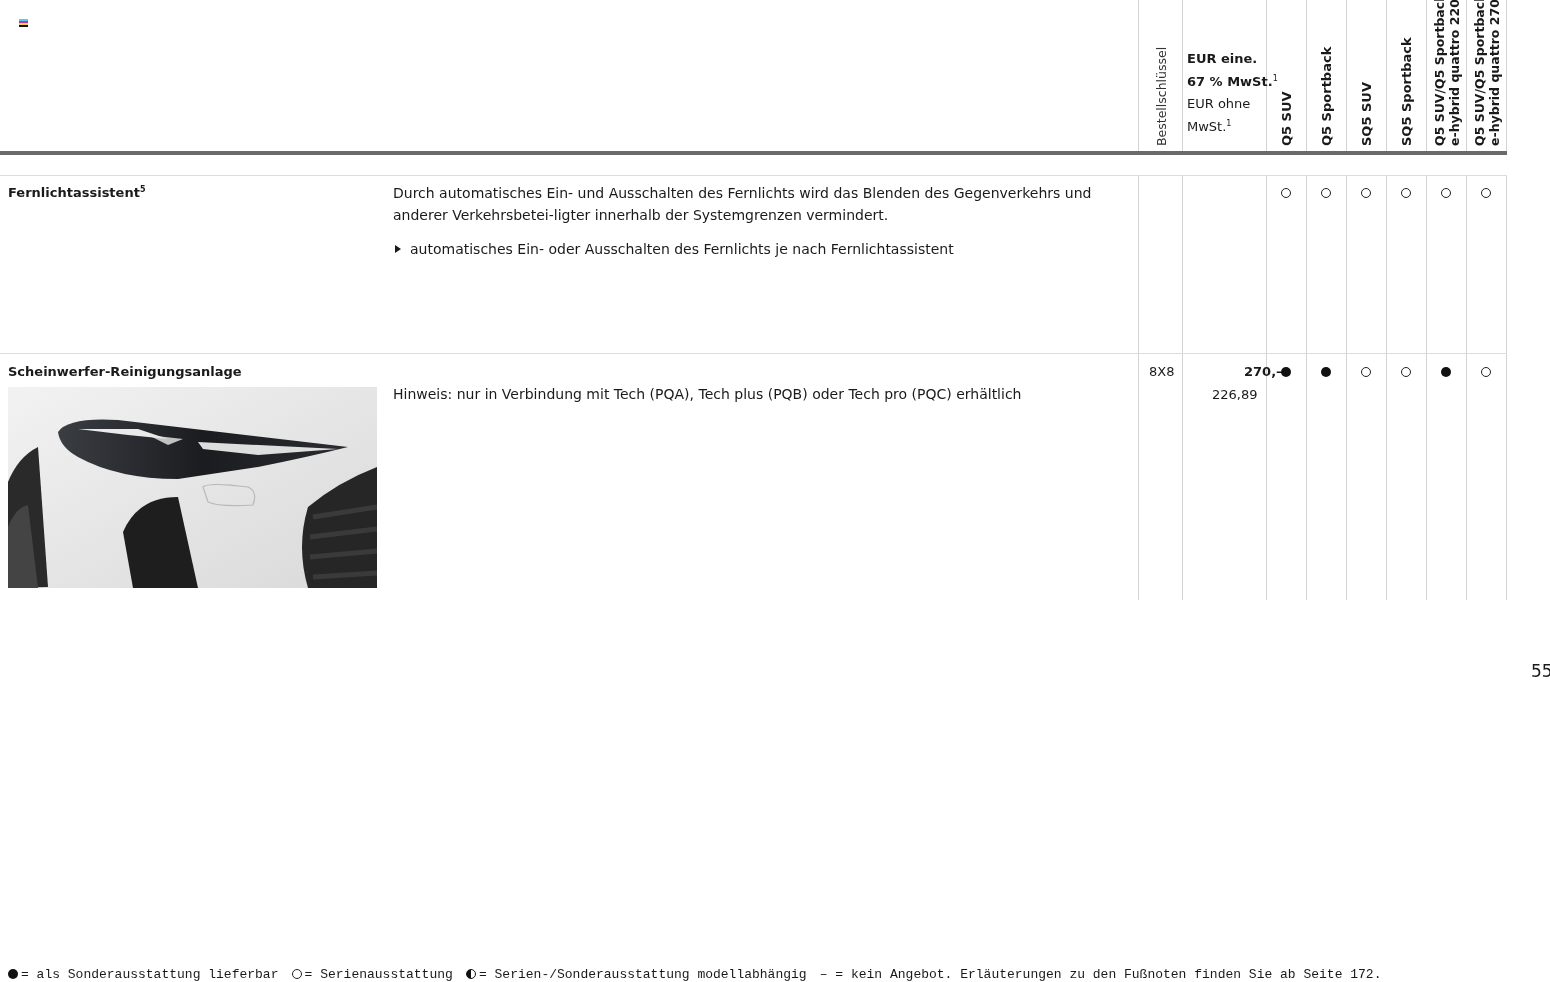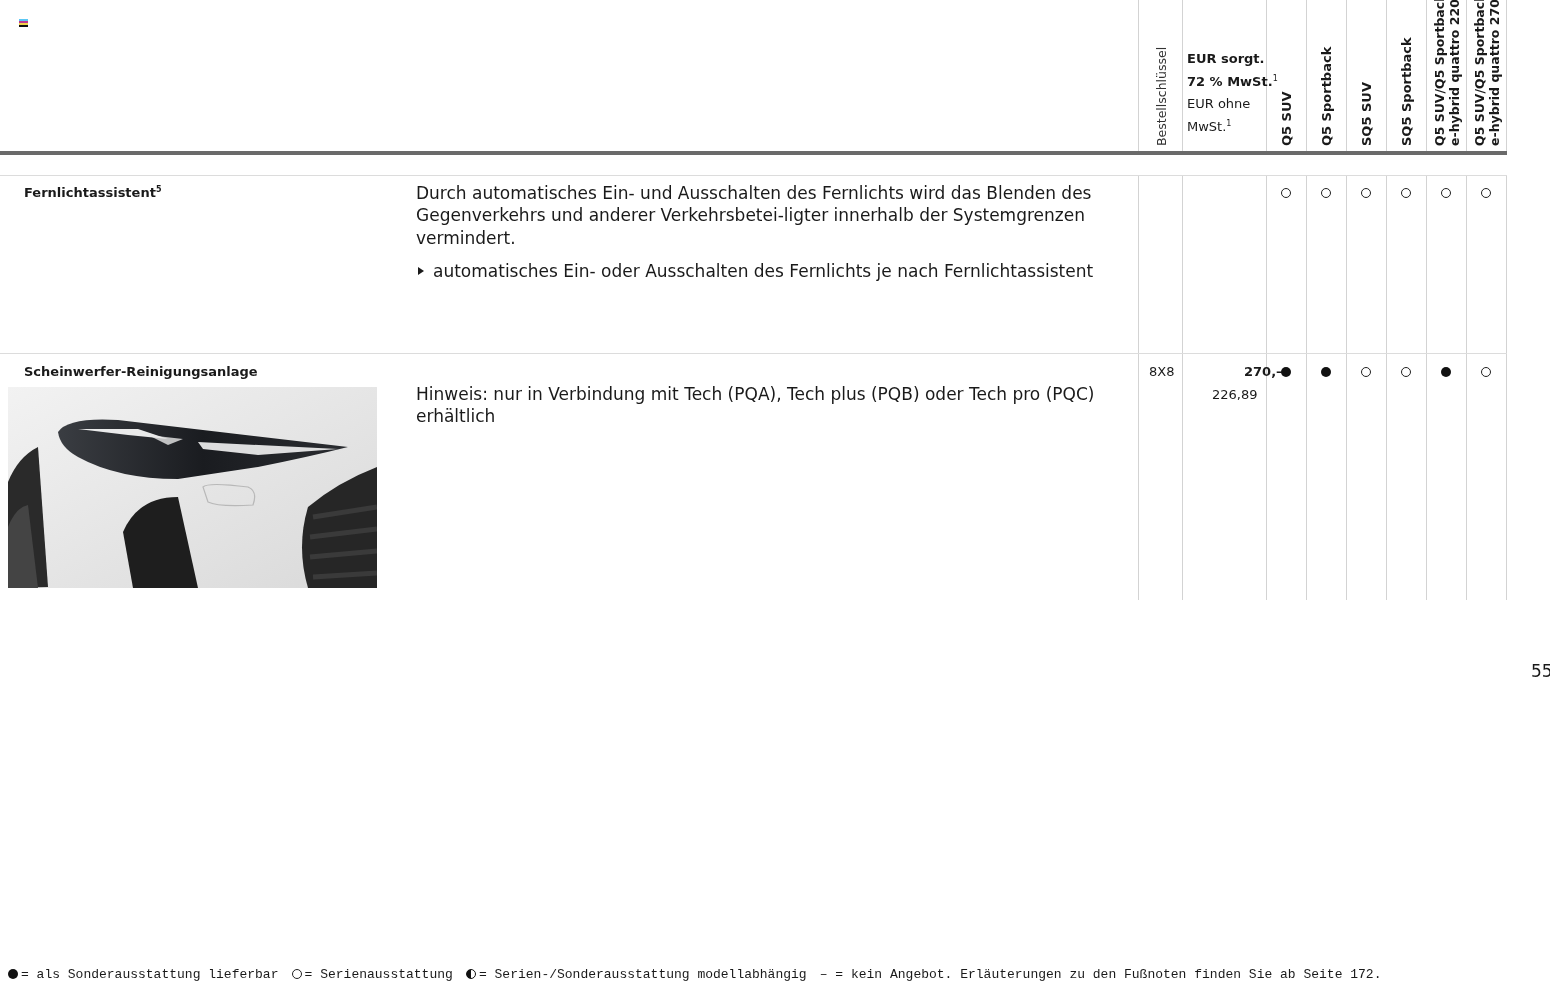--- a/index.html
+++ b/index.html
@@ -10,22 +10,22 @@
 
   .vline { position:absolute; top:0; width:1px; background:#d3d3d3; }
   .hline { position:absolute; left:0; height:1px; background:#dcdcdc; }
   .rule { position:absolute; left:0; top:151px; width:1507px; height:4px; background:#6a6a6a; }
   .rot { position:absolute; transform:rotate(-90deg); transform-origin:left top; white-space:nowrap; }
 
   .price-head { position:absolute; left:1187px; top:48px; font-size:13px; line-height:22.5px; }
   .price-head b { font-weight:bold; }
   sup { font-size:8px; vertical-align:super; line-height:0; }
 
-  .title { position:absolute; left:24px; font-size:13px; font-weight:bold; }
-  .desc { position:absolute; left:416px; width:740px; font-size:17px; line-height:22.3px; }
+  .title { position:absolute; left:8px; font-size:13px; font-weight:bold; }
+  .desc { position:absolute; left:393px; width:740px; font-size:14px; line-height:22.3px; }
   .desc p { margin:0 0 11px 0; }
   .desc ul { list-style:none; margin:0; padding:0; }
   .desc li { position:relative; padding-left:17px; }
   .desc li::before { content:""; position:absolute; left:2px; top:7px; border-left:6px solid #1a1a1a;
                      border-top:4px solid transparent; border-bottom:4px solid transparent; }
 
   .mark { position:absolute; width:10px; height:10px; border-radius:50%; box-sizing:border-box; }
   .mark.open { border:1.3px solid #222; background:#fff; }
   .mark.filled { background:#111; }
 
@@ -58,22 +58,22 @@
 <div class="vline" style="left:1506px;height:600px"></div>
 
 <div class="rule"></div>
 <div style="position:absolute;left:0;top:155px;width:1507px;height:20px;background:#fff"></div>
 <div class="hline" style="top:175px;width:1507px"></div>
 <div class="hline" style="top:353px;width:1507px"></div>
 
 <div class="rot" style="left:1154px;top:146px;font-size:12.5px;color:#333">Bestellschlüssel</div>
 
 <div class="price-head">
-  <div><b>EUR sorgt.</b></div>
-  <div><b>72 % MwSt.</b><sup>1</sup></div>
+  <div><b>EUR eine.</b></div>
+  <div><b>67 % MwSt.</b><sup>1</sup></div>
   <div>EUR ohne</div>
   <div><span>MwSt.</span><sup>1</sup></div>
 </div>
 
 <div class="rot" style="left:1279px;top:146px;font-size:13px;font-weight:bold">Q5 SUV</div>
 <div class="rot" style="left:1319px;top:146px;font-size:13px;font-weight:bold">Q5 Sportback</div>
 <div class="rot" style="left:1359px;top:146px;font-size:13px;font-weight:bold">SQ5 SUV</div>
 <div class="rot" style="left:1399px;top:146px;font-size:13px;font-weight:bold">SQ5 Sportback</div>
 <div class="rot" style="left:1432px;top:146px;font-size:12.5px;font-weight:bold;line-height:15px">
   <div>Q5 SUV/Q5 Sportback</div>

